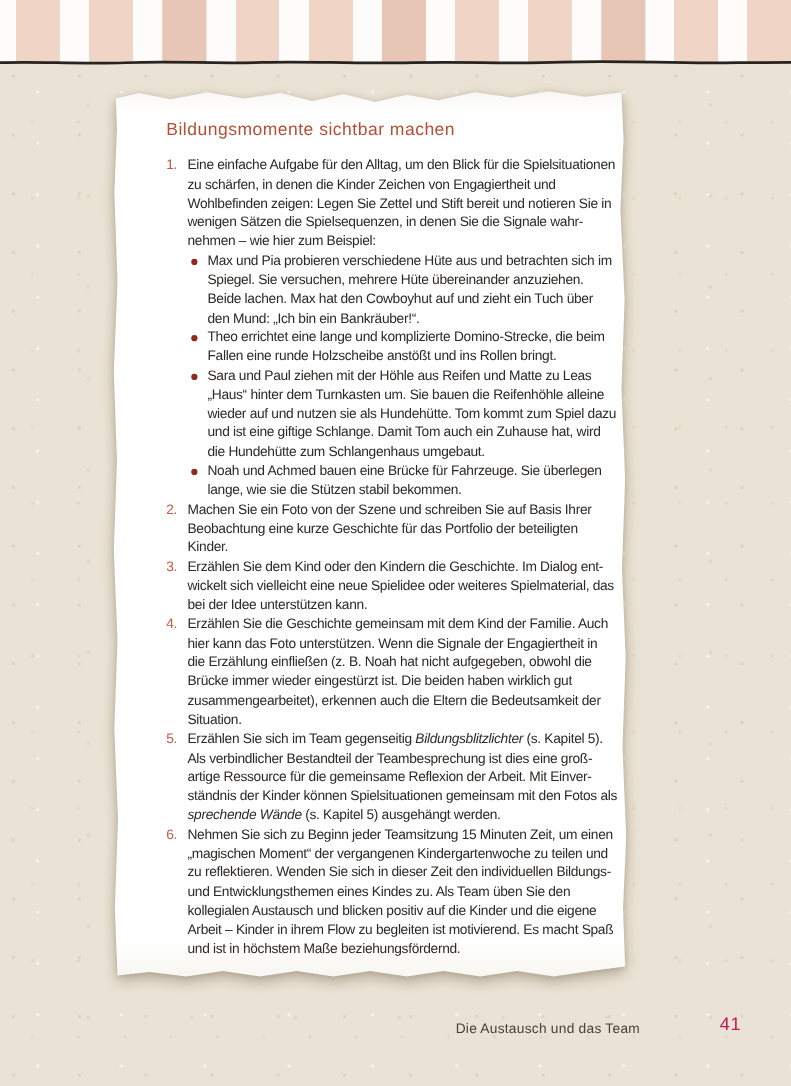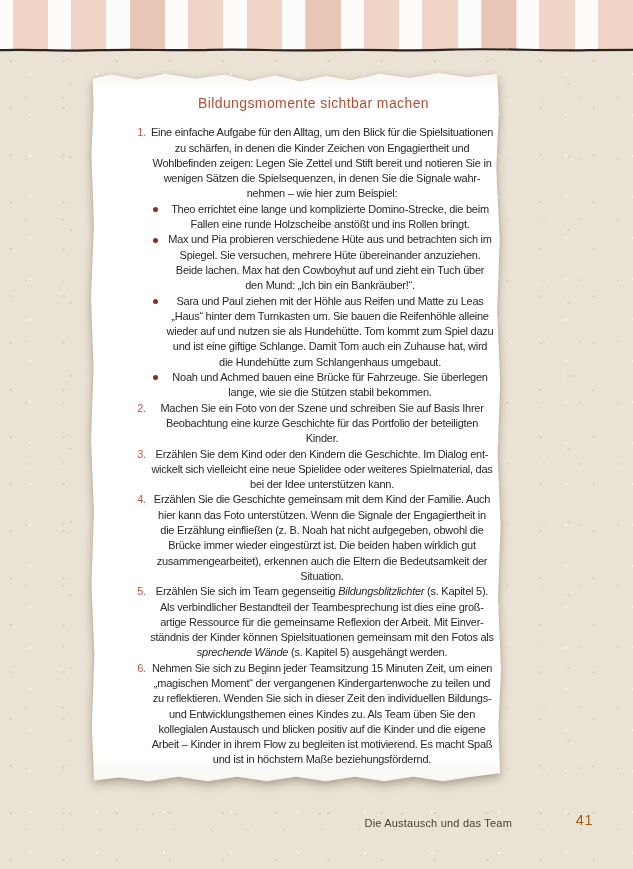--- a/index.html
+++ b/index.html
@@ -30,21 +30,20 @@
         transparent 0px, transparent 13px,
         #f0d4c6 13px, #f0d4c6 48px,
         transparent 48px, transparent 58.5px);
   }
   .divider-line{position:absolute;top:47px;left:0;width:633px;height:8px;}
 
   
   .paper-wrap{
     position:absolute;left:86px;top:68px;width:420px;height:716px;
     filter:drop-shadow(0 4px 5px rgba(110,96,72,0.38)) drop-shadow(0 1px 2px rgba(110,96,72,0.22));
-    text-align:center;
   }
   .paper{
     position:absolute;inset:0;
     background:linear-gradient(#f6f4ef, #ffffff 22px, #ffffff 96%, #f7f5f0);
     clip-path:polygon(
       1.6% 1.5%, 6% 0.9%, 12% 1.6%, 19% 0.8%, 26% 1.5%, 33% 0.9%, 39% 1.8%,
       45% 1.0%, 51% 1.9%, 57% 1.1%, 63% 1.7%, 70% 0.8%, 77% 1.4%, 84% 0.7%,
       91% 1.3%, 97.9% 0.8%,
       98.3% 6%, 97.7% 14%, 98.5% 24%, 97.9% 34%, 98.6% 44%, 98.0% 54%,
       98.7% 64%, 98.1% 74%, 98.8% 84%, 98.2% 92%, 98.6% 98.5%,
@@ -79,42 +78,42 @@
   }
   em{}
 
   
   .footer-label{
     position:absolute;top:817px;right:121px;
     font-size:11px;letter-spacing:0.2px;color:#474239;
   }
   .footer-page-number{
     position:absolute;top:812px;right:40px;
-    font-size:14.5px;letter-spacing:0.5px;color:#a16207;
+    font-size:14.5px;letter-spacing:0.5px;color:#be185d;
   }
 </style>
 </head>
 <body>
 
 <div class="stripe-band"></div>
 
 <svg class="divider-line" viewBox="0 0 633 8" preserveAspectRatio="none">
   <path d="M0,3.2 C30,1.8 60,4.6 100,3.2 S170,4.1 210,2.9 S280,4.3 330,3.1 S400,4.5 450,2.7 S540,4.3 590,3.1 L633,2.9" stroke="#27231e" stroke-width="2.2" fill="none"></path>
 </svg>
 
 <div class="paper-wrap">
   <div class="paper">
     <div class="paper-content">
       <h1 class="article-title">Bildungsmomente sichtbar machen</h1>
       <ol class="instruction-list">
           <li>
             <span class="item-number">1.</span>
             <div class="item-body"><span>Eine einfache Aufgabe für den Alltag, um den Blick für die Spielsituatio­nen zu schärfen, in denen die Kinder Zeichen von Engagiertheit und Wohlbefinden zeigen: Legen Sie Zettel und Stift bereit und notieren Sie in wenigen Sätzen die Spielsequenzen, in denen Sie die Signale wahr­nehmen – wie hier zum Beispiel:</span><ul class="bullet-list">
+                <li><span class="bullet-dot"></span><span>Max und Pia probieren verschiedene Hüte aus und betrachten sich im Spiegel. Sie versuchen, mehrere Hüte übereinander anzuziehen. Beide lachen. Max hat den Cowboyhut auf und zieht ein Tuch über den Mund: „Ich bin ein Bankräuber!“.</span></li>
                 <li><span class="bullet-dot"></span><span>Theo errichtet eine lange und komplizierte Domino-Strecke, die beim Fallen eine runde Holzscheibe anstößt und ins Rollen bringt.</span></li>
-                <li><span class="bullet-dot"></span><span>Max und Pia probieren verschiedene Hüte aus und betrachten sich im Spiegel. Sie versuchen, mehrere Hüte übereinander anzuziehen. Beide lachen. Max hat den Cowboyhut auf und zieht ein Tuch über den Mund: „Ich bin ein Bankräuber!“.</span></li>
                 <li><span class="bullet-dot"></span><span>Sara und Paul ziehen mit der Höhle aus Reifen und Matte zu Leas „Haus“ hinter dem Turnkasten um. Sie bauen die Reifenhöhle alleine wieder auf und nutzen sie als Hundehütte. Tom kommt zum Spiel dazu und ist eine giftige Schlange. Damit Tom auch ein Zuhause hat, wird die Hundehütte zum Schlangenhaus umgebaut.</span></li>
                 <li><span class="bullet-dot"></span><span>Noah und Achmed bauen eine Brücke für Fahrzeuge. Sie überlegen lange, wie sie die Stützen stabil bekommen.</span></li>
               </ul></div>
           </li>
           <li>
             <span class="item-number">2.</span>
             <div class="item-body"><span>Machen Sie ein Foto von der Szene und schreiben Sie auf Basis Ihrer Beobachtung eine kurze Geschichte für das Portfolio der beteiligten Kinder.</span></div>
           </li>
           <li>
             <span class="item-number">3.</span>

